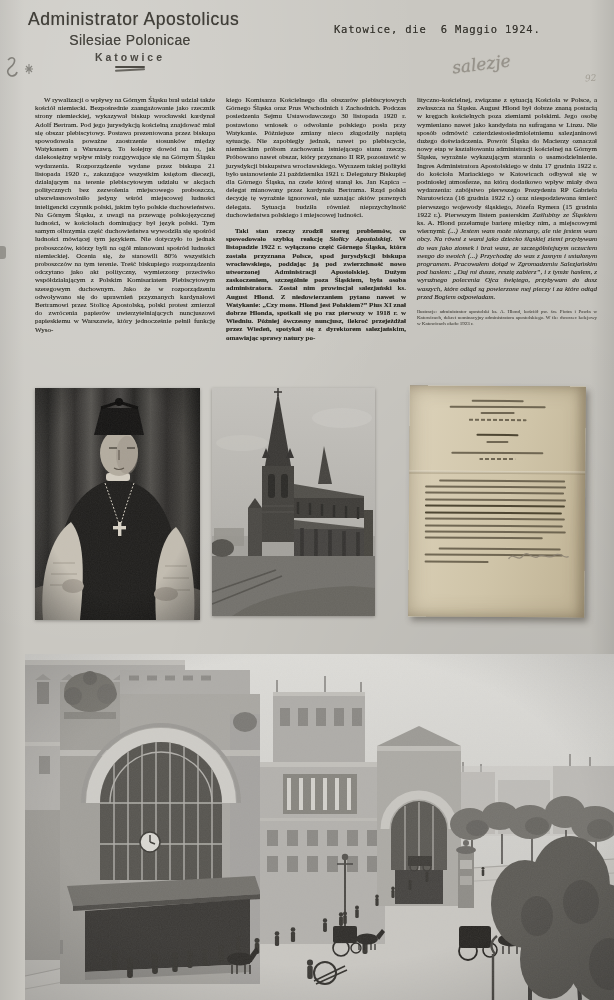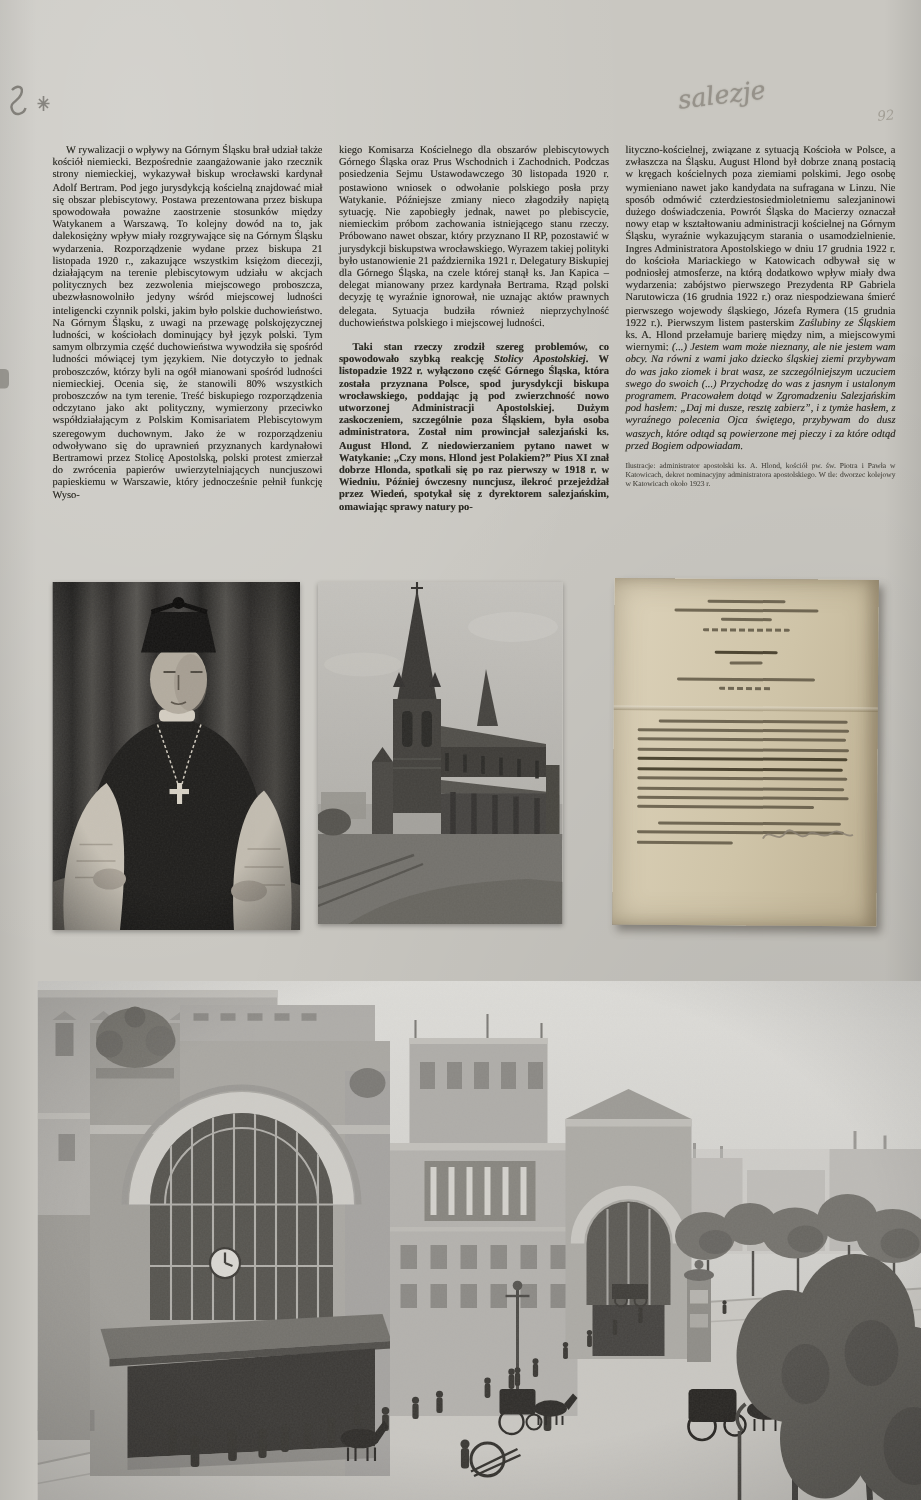--- a/index.html
+++ b/index.html
@@ -62,21 +62,28 @@
 </head>
 <body>
 
 <div id="page">
 
   <svg class="pencil-tl" width="40" height="32" viewBox="0 0 40 32">
     <path d="M6 8 C10 4 14 6 12 11 C10 16 4 16 6 21 C8 26 14 24 15 20" stroke="#5a5852" stroke-width="1.6" fill="none" opacity=".65"></path>
     <path d="M24 14 l6 6 M30 14 l-6 6 M27 12 v10 M23 17 h8" stroke="#55534d" stroke-width="1.1" opacity=".6"></path>
   </svg>
 
-
+  <div class="letterhead">
+    <div class="lh1">Administrator Apostolicus</div>
+    <div class="lh2">Silesiae Polonicae</div>
+    <div class="lh3">Katowice</div>
+    <div class="lh-rule"></div>
+  </div>
+
+  <div class="dateline">Katowice, die  6 Maggio 1924.</div>
   <div class="pencil-note">salezje</div>
   <div class="pencil-num">92</div>
   <div class="edge-artifact"></div>
 
   <div class="article">
       <div class="col">
         <p class="ind "><span>W rywalizacji o wpływy na Górnym Śląsku brał udział także kościół niemiecki. Bezpośrednie zaangażowanie jako rzecznik strony niemieckiej, wykazywał biskup wrocławski kardynał Adolf Bertram. Pod jego jurysdykcją kościelną znajdować miał się obszar plebiscytowy. Postawa prezentowana przez biskupa spowodowała poważne zaostrzenie stosunków między Watykanem a Warszawą. To kolejny dowód na to, jak dalekosiężny wpływ miały rozgrywające się na Górnym Śląsku wydarzenia. Rozporządzenie wydane przez biskupa 21 listopada 1920 r., zakazujące wszystkim księżom diecezji, działającym na terenie plebiscytowym udziału w akcjach politycznych bez zezwolenia miejscowego proboszcza, ubezwłasnowolniło jedyny wśród miejscowej ludności inteligencki czynnik polski, jakim było polskie duchowieństwo. Na Górnym Śląsku, z uwagi na przewagę polskojęzycznej ludności, w kościołach dominujący był język polski. Tym samym olbrzymia część duchowieństwa wywodziła się spośród ludności mówiącej tym językiem. Nie dotyczyło to jednak proboszczów, którzy byli na ogół mianowani spośród ludności niemieckiej. Ocenia się, że stanowili 80% wszystkich proboszczów na tym terenie. Treść biskupiego rozporządzenia odczytano jako akt polityczny, wymierzony przeciwko współdziałającym z Polskim Komisariatem Plebiscytowym szeregowym duchownym. Jako że w rozporządzeniu odwoływano się do uprawnień przyznanych kardynałowi Bertramowi przez Stolicę Apostolską, polski protest zmierzał do zwrócenia papierów uwierzytelniających nuncjuszowi papieskiemu w Warszawie, który jednocześnie pełnił funkcję Wyso-</span></p>
       </div>
       <div class="col">
         <p class=""><span>kiego Komisarza Kościelnego dla obszarów plebiscytowych Górnego Śląska oraz Prus Wschodnich i Zachodnich. Podczas posiedzenia Sejmu Ustawodawczego 30 listopada 1920 r. postawiono wniosek o odwołanie polskiego posła przy Watykanie. Późniejsze zmiany nieco złagodziły napiętą sytuację. Nie zapobiegły jednak, nawet po plebiscycie, niemieckim próbom zachowania istniejącego stanu rzeczy. Próbowano nawet obszar, który przyznano II RP, pozostawić w jurysdykcji biskupstwa wrocławskiego. Wyrazem takiej polityki było ustanowienie 21 października 1921 r. Delegatury Biskupiej dla Górnego Śląska, na czele której stanął ks. Jan Kapica – delegat mianowany przez kardynała Bertrama. Rząd polski decyzję tę wyraźnie ignorował, nie uznając aktów prawnych delegata. Sytuacja budziła również nieprzychylność duchowieństwa polskiego i miejscowej ludności.</span></p>

